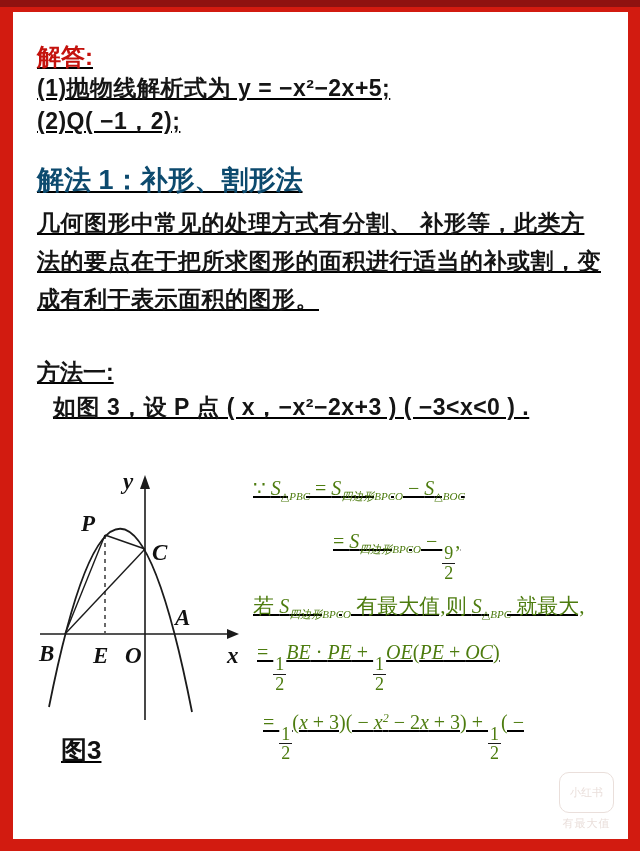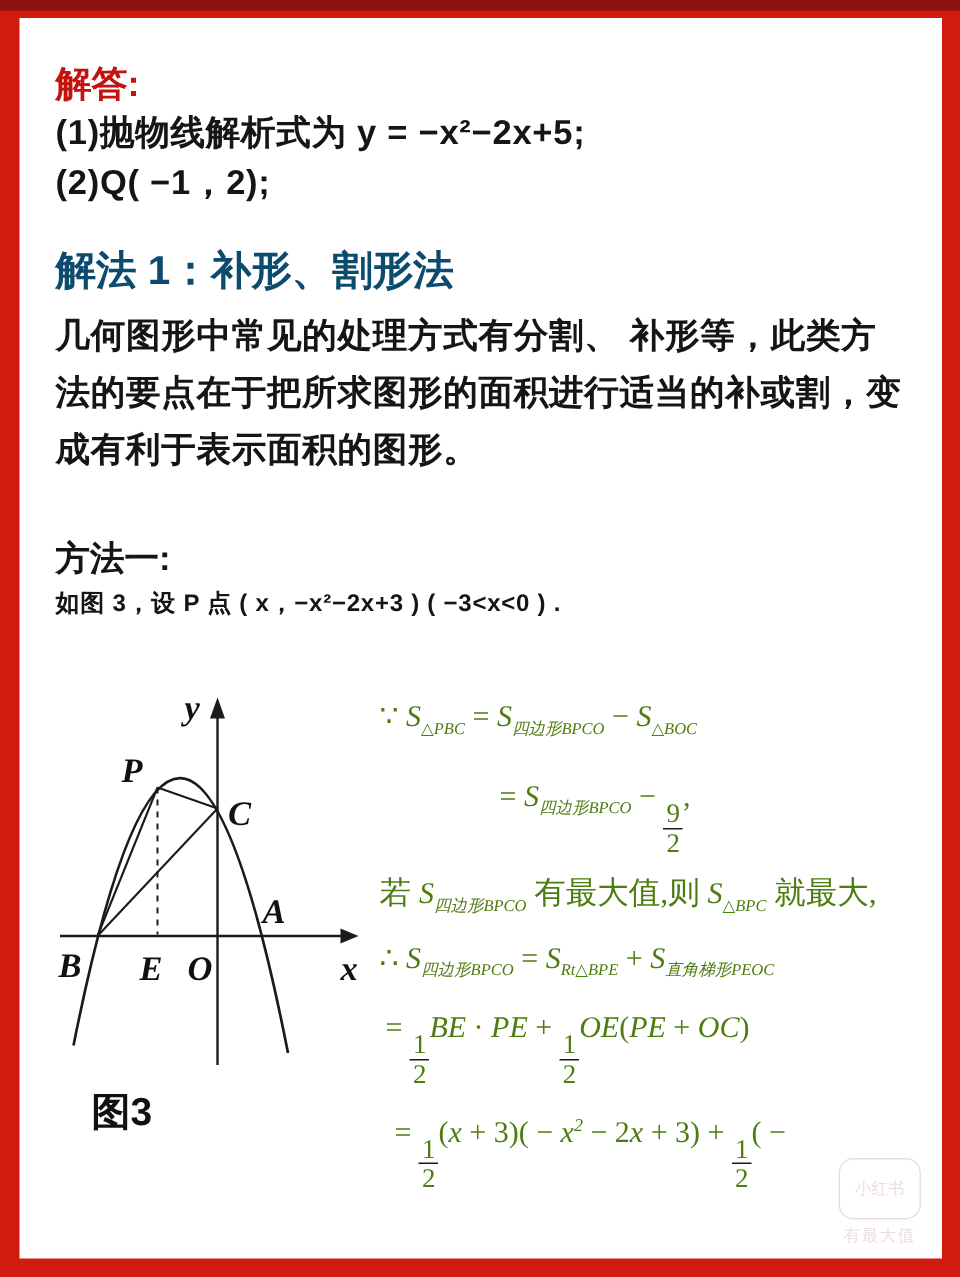--- a/index.html
+++ b/index.html
@@ -2,30 +2,30 @@
 <html><head>
 <meta charset="utf-8">
 <style>
   html,body{margin:0;padding:0;}
   body{
     width:640px;height:851px;position:relative;overflow:hidden;
     background:#d21b10;
     font-family:"Liberation Sans","DejaVu Sans",sans-serif;
   }
   .top-strip{position:absolute;top:0;left:0;right:0;height:7px;background:#8f1210;}
-  .panel{position:absolute;left:13px;right:12px;top:12px;bottom:12px;background:#ffffff;overflow:hidden;}
+  .panel{position:absolute;left:13px;right:12px;top:12px;bottom:12px;background:#ffffff;overflow:hidden;text-decoration:underline;}
   .content{padding:30px 22px 0 24px;color:#151515;}
 
   .answer-title{color:#c4120d;font-weight:bold;font-size:24px;line-height:30px;}
   .answer-line{font-size:23px;line-height:33px;font-weight:600;letter-spacing:.5px;}
 
   .method-heading{color:#0c4a6e;font-size:27px;font-weight:bold;margin-top:26px;line-height:32px;}
   .intro{font-size:23px;line-height:38px;font-weight:600;margin-top:8px;letter-spacing:.5px;}
   .sub-heading{font-size:23px;font-weight:bold;margin-top:40px;line-height:28px;}
-  .setup{font-size:16px;font-weight:600;margin-top:6px;letter-spacing:.5px;}
+  .setup{font-size:23px;font-weight:600;margin-top:6px;letter-spacing:.5px;margin-left:16px;}
 
   .work-row{display:flex;margin-top:42px;}
   .figure-col{width:216px;flex:none;}
   .fig-axis{stroke:#1b1b1b;stroke-width:1.6;}
   .fig-arrow{fill:#1b1b1b;stroke:none;}
   .fig-parab{fill:none;stroke:#1b1b1b;stroke-width:1.8;}
   .fig-chord{stroke:#1b1b1b;stroke-width:1.4;}
   .fig-dash{stroke:#1b1b1b;stroke-width:1.3;stroke-dasharray:4 4;}
   .fig-label{font-family:"Liberation Serif","DejaVu Serif",serif;font-style:italic;font-weight:bold;font-size:23px;fill:#111;}
   .fig-caption{font-size:26px;font-weight:bold;margin:4px 0 0 24px;color:#111;}
@@ -89,21 +89,20 @@
           <text class="fig-label" x="56" y="198">E</text>
           <text class="fig-label" x="88" y="198">O</text>
         </svg>
         <div class="fig-caption">图3</div>
       </div>
 
       <div class="derivation">
           <div class="formula-line" style="margin-left: 0px; margin-top: 0px;"><span class="m-sym">∵ </span><span class="m-var">S</span><span class="m-sub">△PBC</span><span class="m-op"> = </span><span class="m-var">S</span><span class="m-sub">四边形BPCO</span><span class="m-op"> − </span><span class="m-var">S</span><span class="m-sub">△BOC</span></div>
           <div class="formula-line" style="margin-left: 80px; margin-top: 15px;"><span class="m-op">= </span><span class="m-var">S</span><span class="m-sub">四边形BPCO</span><span class="m-op"> − </span><span class="frac"><span class="num">9</span><span class="den">2</span></span><span class="m-op">,</span></div>
           <div class="formula-line" style="margin-left: 0px; margin-top: 8px;"><span class="m-cjk">若 </span><span class="m-var">S</span><span class="m-sub">四边形BPCO</span><span class="m-cjk"> 有最大值,则 </span><span class="m-var">S</span><span class="m-sub">△BPC</span><span class="m-cjk"> 就最大,</span></div>
-          <div class="formula-line" style="margin-left: 0px; margin-top: 5px;"><span class="m-sym">∴ </span><span class="m-var">S</span><span class="m-sub">四边形BPCO</span><span class="m-op"> = </span><span class="m-var">S</span><span class="m-sub">Rt△BPE</span><span class="m-op"> + </span><span class="m-var">S</span><span class="m-sub">直角梯形PEOC</span></div>
           <div class="formula-line" style="margin-left: 4px; margin-top: 8px;"><span class="m-op">= </span><span class="frac"><span class="num">1</span><span class="den">2</span></span><span class="m-var">BE</span><span class="m-op"> · </span><span class="m-var">PE</span><span class="m-op"> + </span><span class="frac"><span class="num">1</span><span class="den">2</span></span><span class="m-var">OE</span><span class="m-op">(</span><span class="m-var">PE</span><span class="m-op"> + </span><span class="m-var">OC</span><span class="m-op">)</span></div>
           <div class="formula-line" style="margin-left: 10px; margin-top: 9px;"><span class="m-op">= </span><span class="frac"><span class="num">1</span><span class="den">2</span></span><span class="m-op">(</span><span class="m-var">x</span><span class="m-op"> + 3)( − </span><span class="m-var">x</span><span class="m-sup">2</span><span class="m-op"> − 2</span><span class="m-var">x</span><span class="m-op"> + 3) + </span><span class="frac"><span class="num">1</span><span class="den">2</span></span><span class="m-op">( −</span></div>
         </div>
     </div>
 
   </div>
 
   <div class="watermark">
     <span class="wm-badge">小红书</span>
     <div class="wm-id">有最大值</div>

